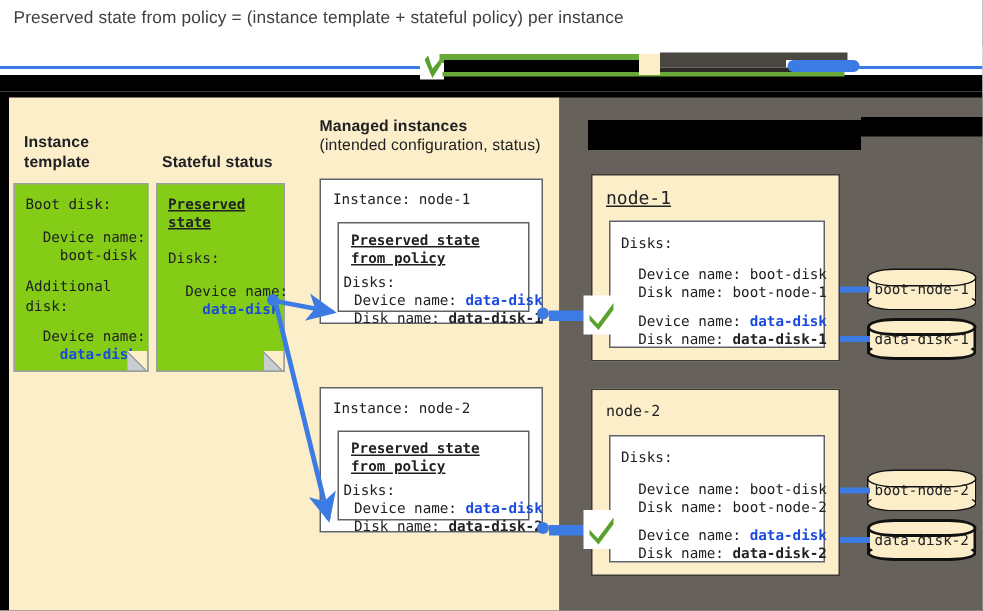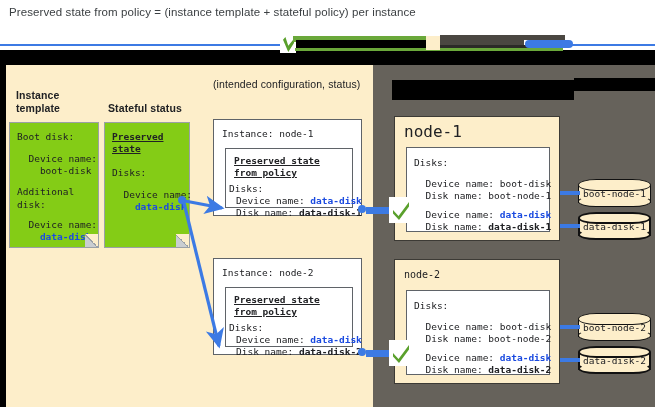--- a/index.html
+++ b/index.html
@@ -156,20 +156,21 @@
     <div class="doc" style="left:104px;top:61px;width:86px;height:126px;">
       <div class="mono b" style="position:absolute;left:7px;top:8px;"><span>Preserved</span></div>
       <div class="mono b" style="position:absolute;left:7px;top:20px;"><span>state</span></div>
       <div class="mono" style="position:absolute;left:7px;top:44px;">Disks:</div>
       <div class="mono" style="position:absolute;left:7px;top:66px;">  Device name:</div>
       <div class="mono blue" style="position:absolute;left:7px;top:78px;">    data-disk</div>
       <div class="fold"></div>
     </div>
 
     <div class="hd" style="left:213px;top:17px;">
+      <div>Managed instances</div>
       <div class="sub">(intended configuration, status)</div>
     </div>
 
     <div class="box" style="left:213px;top:58px;width:149px;height:97px;">
       <div class="mono" style="position:absolute;left:8px;top:8px;">Instance: node-1</div>
       <div class="inner-box" style="left:11px;top:28px;width:128px;height:60px;">
         <div class="mono b" style="position:absolute;left:8px;top:6px;">Preserved state</div>
         <div class="mono b" style="position:absolute;left:8px;top:18px;">from policy</div>
         <div class="mono" style="position:absolute;left:3px;top:34px;">Disks:</div>
         <div class="mono" style="position:absolute;left:10px;top:46px;"><span>Device name: </span><span class="blue">data-disk</span></div>
@@ -186,21 +187,21 @@
         <div class="mono" style="position:absolute;left:10px;top:46px;"><span>Device name: </span><span class="blue">data-disk</span></div>
         <div class="mono" style="position:absolute;left:10px;top:58px;"><span>Disk name: </span><span class="bold">data-disk-2</span></div>
       </div>
     </div>
 
     <div class="redact" style="left:392px;top:19px;width:210px;height:10px;"></div>
     <div class="redact" style="left:392px;top:29px;width:182px;height:10px;"></div>
     <div class="redact" style="left:574px;top:17px;width:81px;height:13px;"></div>
 
     <div class="node-card" style="left:394px;top:55px;width:166px;height:125px;">
-      <div class="mono" style="position:absolute;left:9px;top:9px;font-size:16px;">node-1</div>
+      <div class="mono" style="position:absolute;left:9px;top:9px;font-size:12px;text-decoration:underline;">node-1</div>
       <div class="box" style="left:11px;top:30px;width:144px;height:85px;">
         <div class="mono" style="position:absolute;left:7px;top:9px;">Disks:</div>
         <div class="mono" style="position:absolute;left:7px;top:30px;">  Device name: boot-disk</div>
         <div class="mono" style="position:absolute;left:7px;top:42px;">  Disk name: boot-node-1</div>
         <div class="mono" style="position:absolute;left:7px;top:61px;"><span>  Device name: </span><span class="blue">data-disk</span></div>
         <div class="mono" style="position:absolute;left:7px;top:73px;"><span>  Disk name: </span><span class="bold">data-disk-1</span></div>
       </div>
     </div>
 
     <div class="node-card" style="left:394px;top:198px;width:166px;height:125px;">

